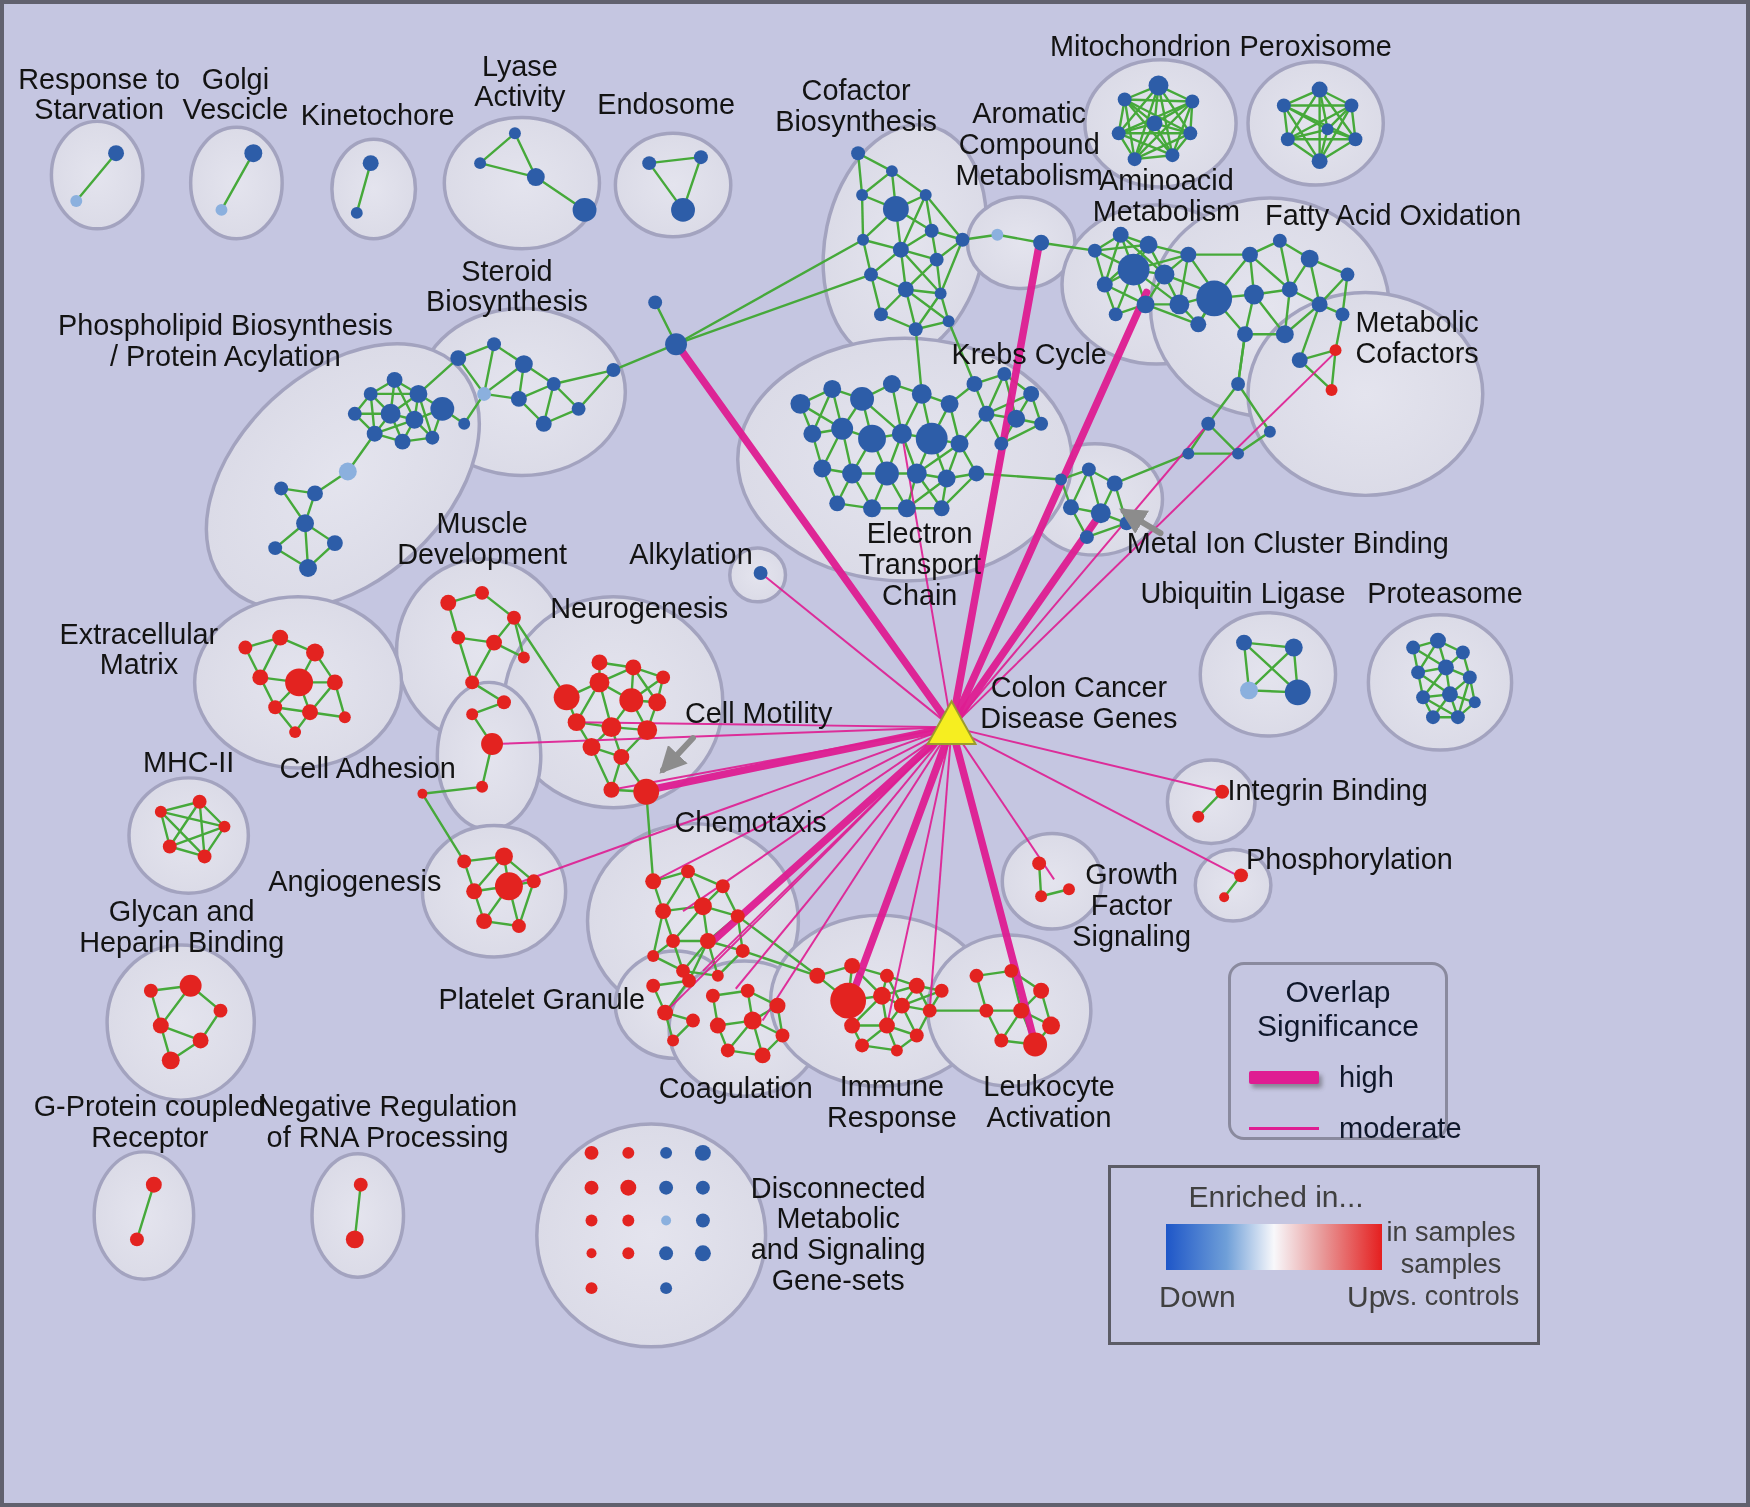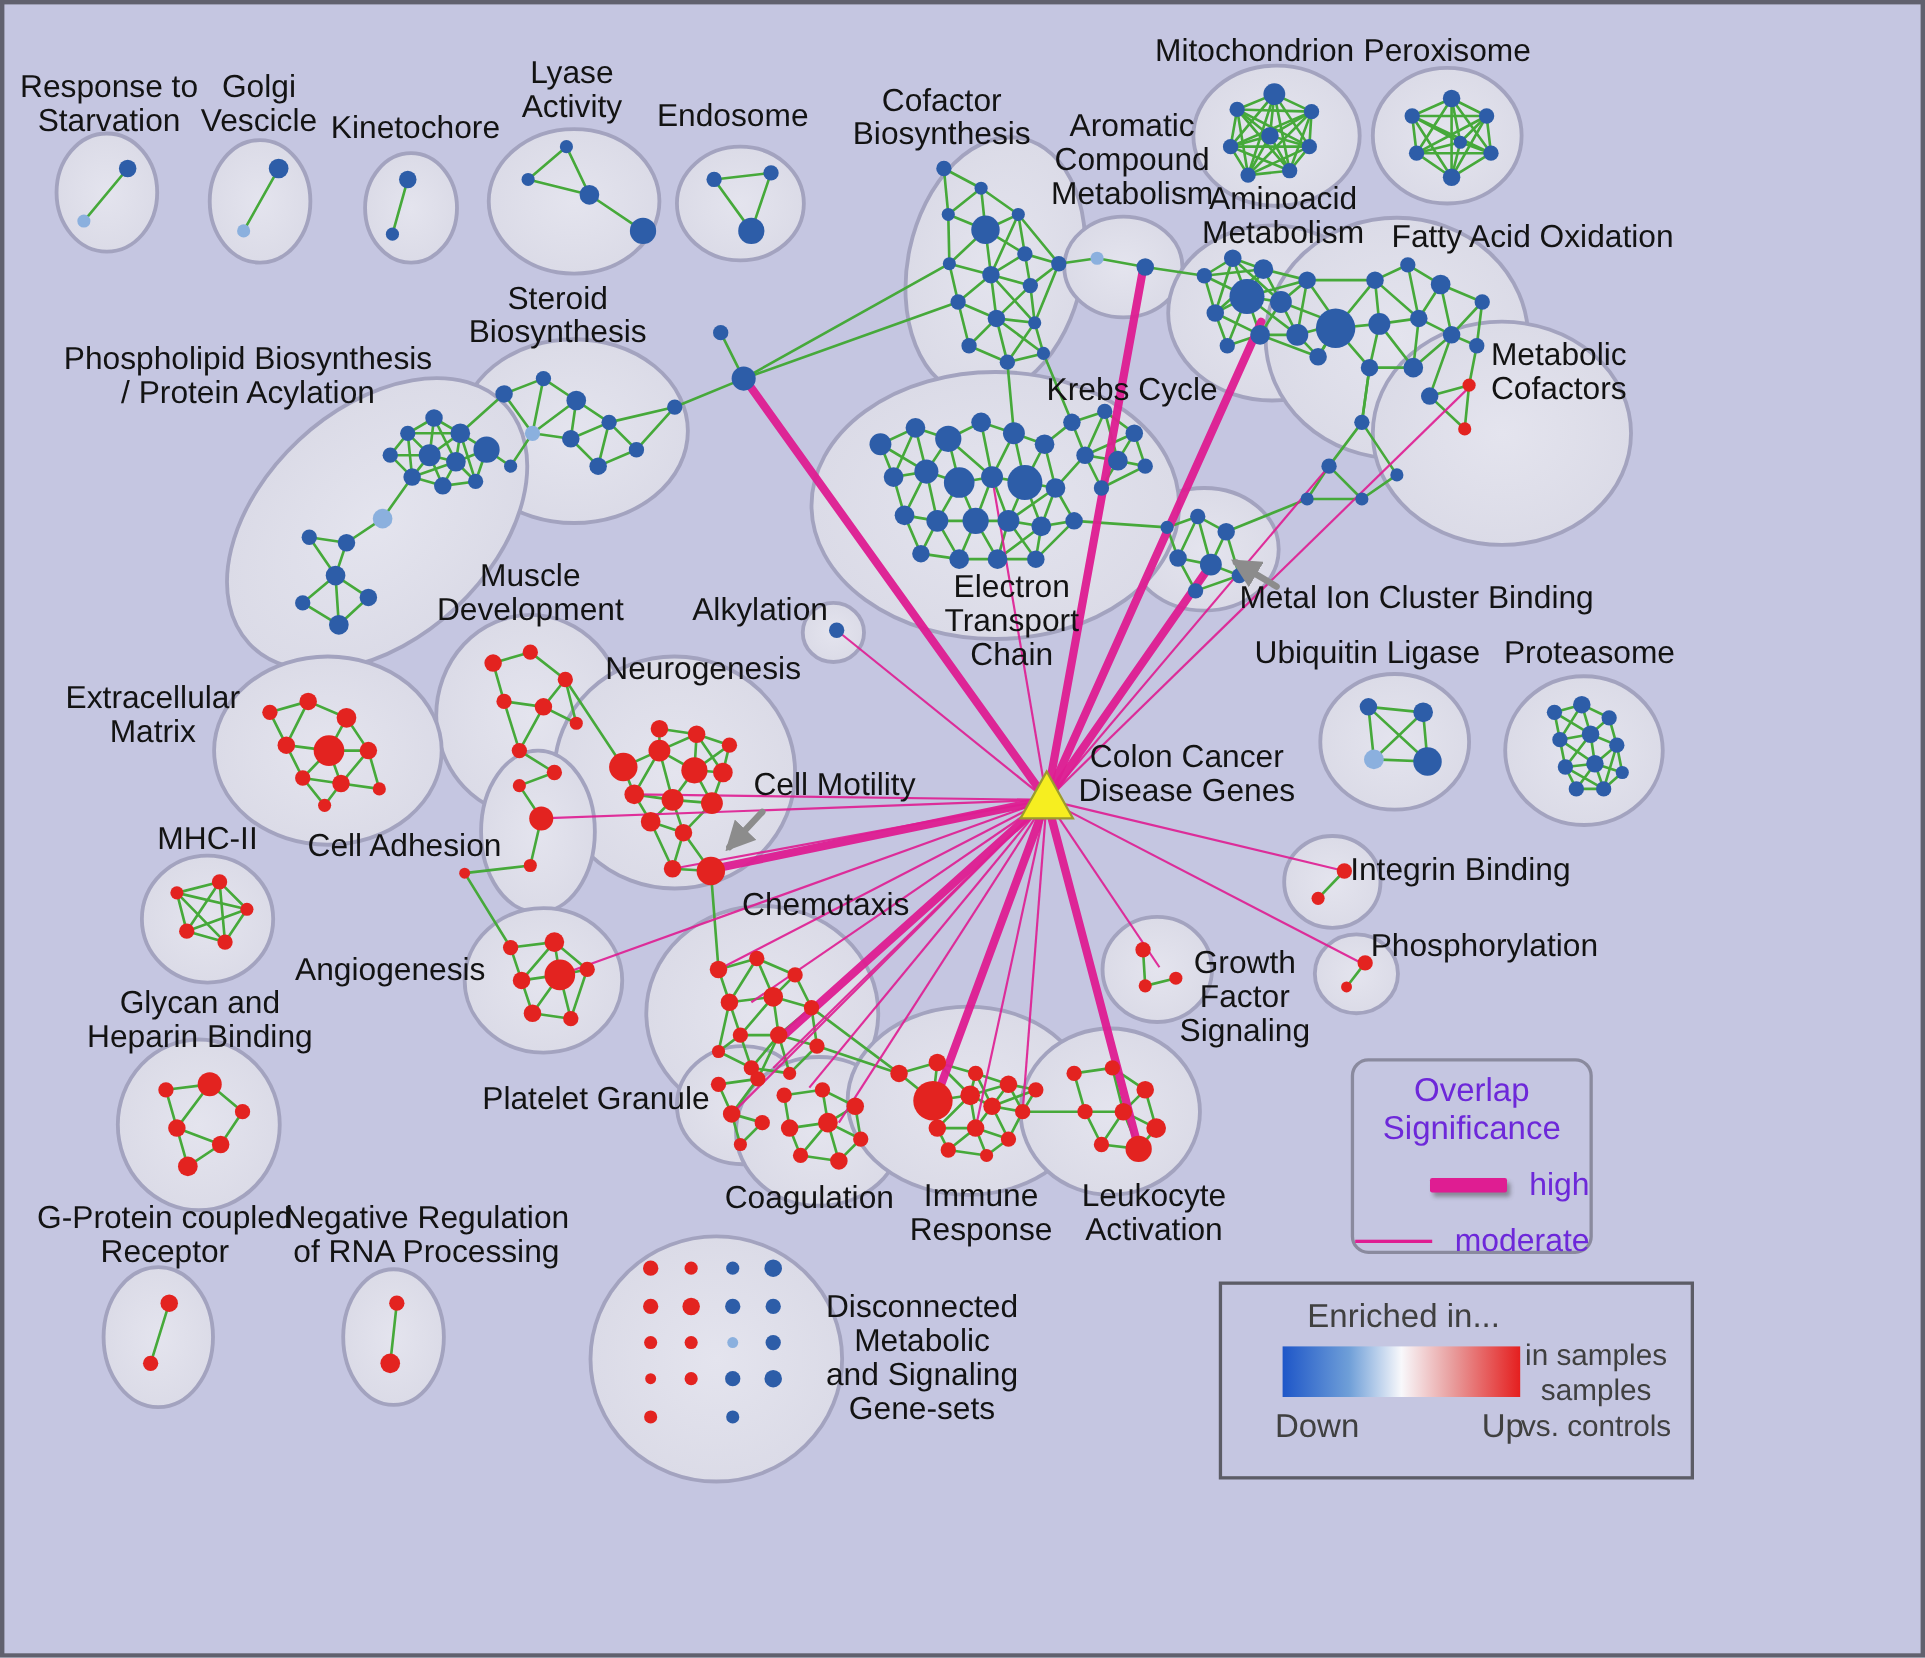--- a/index.html
+++ b/index.html
@@ -4,23 +4,23 @@
 <style>
   html,body{margin:0;padding:0;background:#ffffff;font-family:"Liberation Sans",sans-serif;}
   .stage{position:relative;width:1750px;height:1507px;background:#c5c6e1;border:4px solid #61616e;box-sizing:border-box;overflow:hidden;}
   .stage svg{position:absolute;left:0;top:0;width:1742px;height:1499px;display:block;}
   .cl{fill:url(#cg);stroke:#a3a3bf;stroke-width:3.5;}
   .ge{stroke:#46a93a;stroke-width:2.4;stroke-linecap:round;}
   .mh{stroke:#df1d92;stroke-width:7.5;stroke-linecap:round;opacity:.95;}
   .mm{stroke:#df1d92;stroke-width:2;opacity:.9;}
   .ar{stroke:#8c8c8c;stroke-width:6;stroke-linecap:round;}
   .lb{font-family:"Liberation Sans",sans-serif;font-size:29px;fill:#131313;}
-  .legend-overlap{position:absolute;left:1224px;top:958px;width:214px;height:172px;border:3px solid #8a8a9e;border-radius:16px;color:#6d28d9;}
+  .legend-overlap{position:absolute;left:1224px;top:958px;width:214px;height:172px;border:3px solid #8a8a9e;border-radius:16px;color:#0f172a;}
   .lo-title{text-align:center;margin-top:10px;font-size:30px;line-height:34px;}
-  .lo-row{display:flex;align-items:center;gap:20px;margin:18px 0 0 18px;font-size:29px;justify-content:flex-end;}
+  .lo-row{display:flex;align-items:center;gap:20px;margin:18px 0 0 18px;font-size:29px;}
   .line-high{width:70px;height:13px;background:#df1d92;box-shadow:3px 4px 4px rgba(60,60,60,.45);border-radius:2px;flex:0 0 auto;}
   .line-mod{width:70px;height:3px;background:#df1d92;flex:0 0 auto;}
   .legend-enriched{position:absolute;left:1104px;top:1161px;width:426px;height:174px;border:3px solid #5c5c66;color:#404040;}
   .le-title{position:absolute;left:0;top:12px;width:330px;text-align:center;font-size:30px;}
   .le-gradient{position:absolute;left:55px;top:56px;width:216px;height:46px;background:linear-gradient(90deg,#1e56c8 0%,#6f9fd8 28%,#f8f8fb 50%,#e89b9b 72%,#e51f1f 100%);}
   .le-down{position:absolute;left:48px;top:112px;font-size:30px;}
   .le-up{position:absolute;left:236px;top:112px;font-size:30px;}
   .le-side{position:absolute;right:8px;top:48px;width:156px;text-align:center;font-size:27px;line-height:32px;}
 </style>
 </head>

